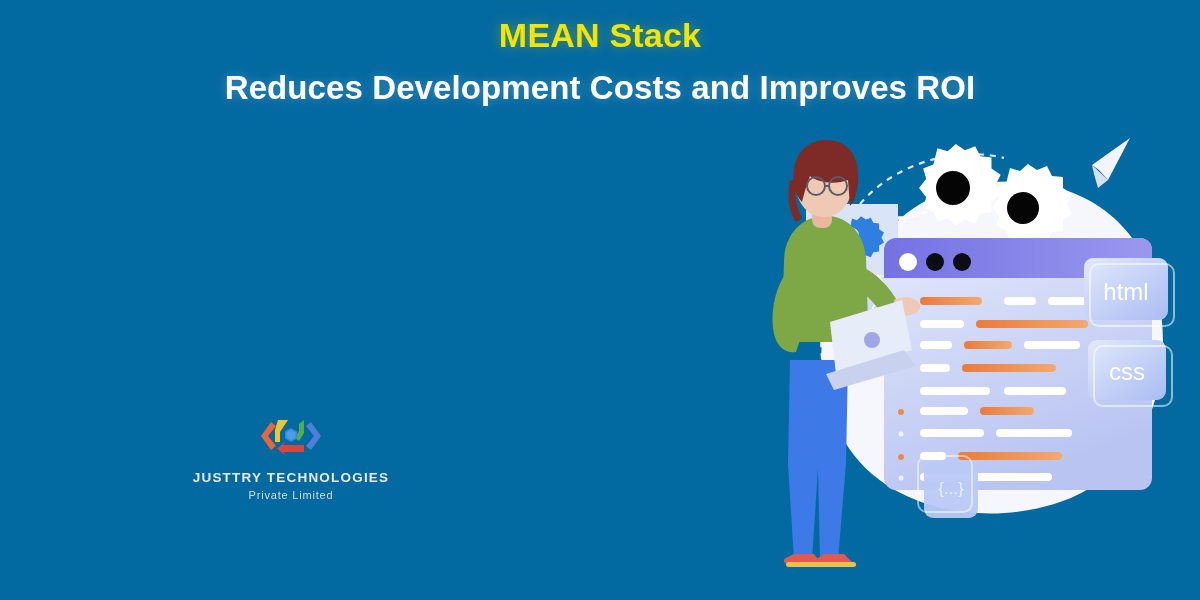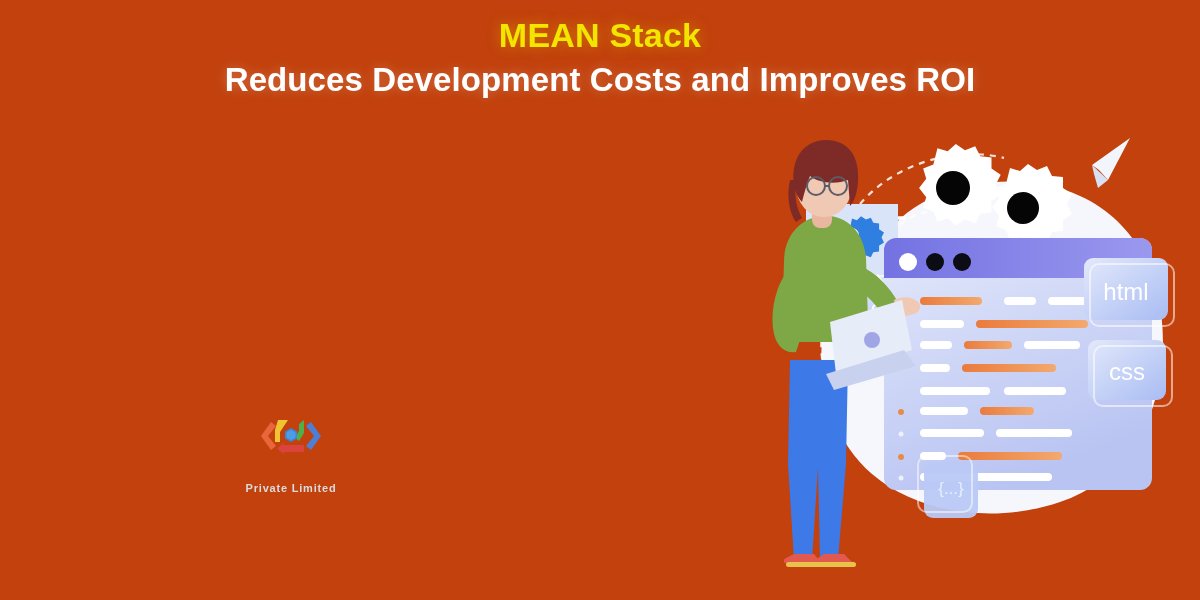--- a/index.html
+++ b/index.html
@@ -5,41 +5,41 @@
   * { margin:0; padding:0; box-sizing:border-box; }
   html, body {
     width:1200px; height:600px;
     background:#000;
     overflow:hidden;
     font-family:"Liberation Sans", sans-serif;
   }
   .banner {
     position:relative;
     width:1200px; height:600px;
-    background:#c2410c;
+    background:#0369a1;
     overflow:hidden;
   }
 
   
   .headings {
     position:absolute;
     top:14px; left:0; width:1200px;
     text-align:center;
     z-index:30;
   }
   .title-main {
     font-size:34px;
     font-weight:bold;
     letter-spacing:0.2px;
     color:#f2e500;
     line-height:1.25;
     text-shadow:0 0 14px rgba(242,229,0,0.35);
   }
   .title-sub {
-    margin-top:2px;
+    margin-top:10px;
     font-size:33px;
     font-weight:bold;
     color:#ffffff;
     letter-spacing:0.1px;
     line-height:1.25;
     text-shadow:0 0 12px rgba(255,255,255,0.25);
     text-align:center;
   }
 
   
@@ -52,23 +52,23 @@
   }
   .logo-mark { width:70px; height:52px; margin:0 auto 8px; display:block; }
   .logo-name {
     font-size:13.5px;
     font-weight:bold;
     letter-spacing:1.2px;
     color:#e9e9e9;
     white-space:nowrap;
   }
   .logo-tag {
-    margin-top:20px;
+    margin-top:4px;
     font-size:11px;
-    font-weight:bold;
+    font-weight:normal;
     letter-spacing:0.8px;
     color:#dcdcdc;
   }
 
   
   .illustration {
     position:absolute;
     right:12px; top:110px;
     width:420px; height:490px;
     z-index:10;
@@ -94,20 +94,21 @@
 
       <path d="M44 20 L64 20 L48 44 L48 64 L38 64 L38 40 Z" fill="#F0C330"></path>
 
       <path d="M96 20 L96 46 L86 62 L78 56 L86 42 L86 28 Z" fill="#4FAF4B"></path>
 
       <path d="M48 70 L96 70 L96 84 L54 84 L60 92 L42 77 L60 62 L54 70 Z" fill="#D9453C"></path>
 
       <polygon points="70,36 82,43 82,57 70,64 58,57 58,43" fill="#3B86D8"></polygon>
       <polygon points="70,40 79,45 79,55 70,60 61,55 61,45" fill="#4E9BE8"></polygon>
     </svg>
+    <div class="logo-name">JUSTTRY TECHNOLOGIES</div>
     <div class="logo-tag">Private Limited</div>
   </div>
 
   <div class="illustration">
     <svg viewBox="0 0 420 490" xmlns="http://www.w3.org/2000/svg">
       <defs>
         <linearGradient id="winBody" x1="0" y1="0" x2="0.4" y2="1">
           <stop offset="0%" stop-color="#E4E9FB"></stop>
           <stop offset="100%" stop-color="#B9C4F2"></stop>
         </linearGradient>

